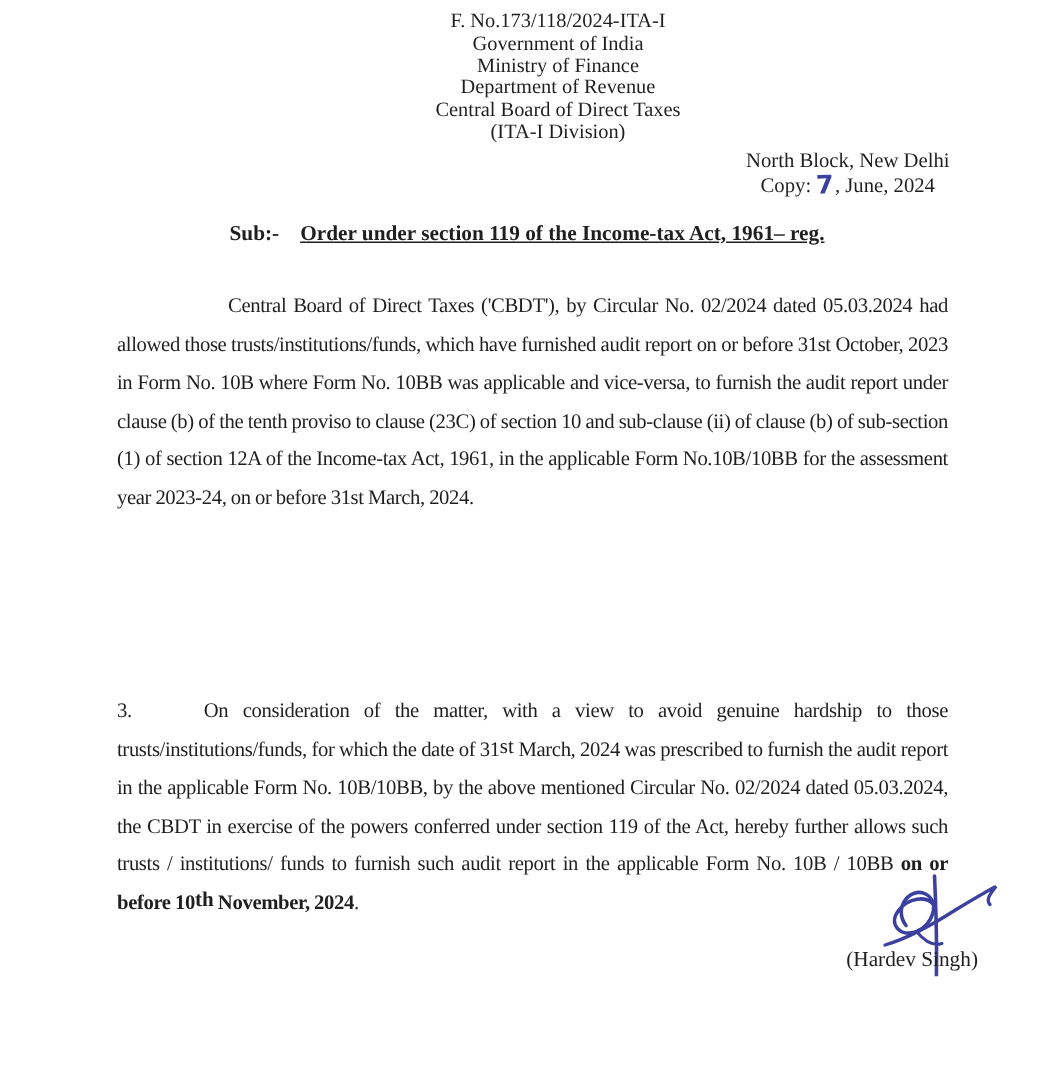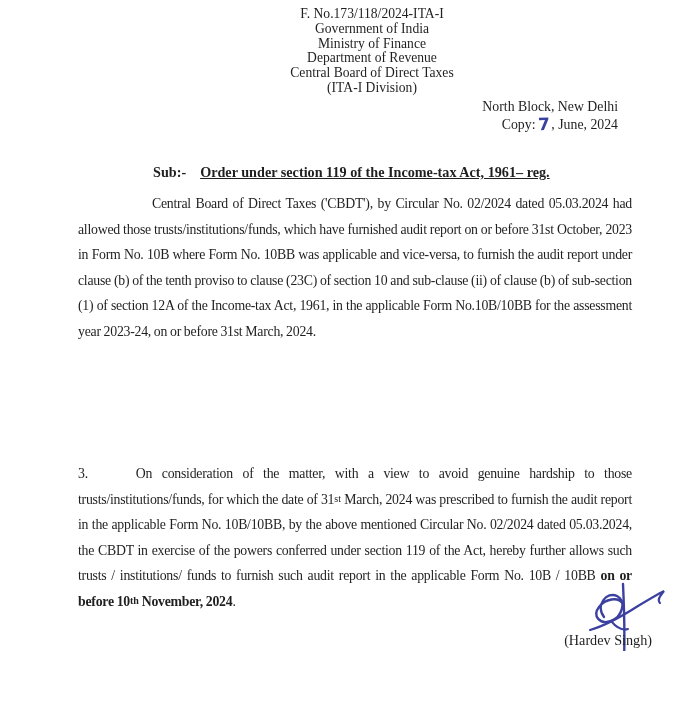--- a/index.html
+++ b/index.html
@@ -16,54 +16,54 @@
     font-family:"Liberation Serif", serif;
     color:var(--text);
     text-decoration:underline;
   }
   .letterhead{
     position:absolute;top:7px;left:22px;width:700px;
     text-align:center;
     font-size:13.6px;line-height:14.8px;
   }
   .dateblock{
-    position:absolute;top:99px;right:82px;
-    text-align:right;
+    position:absolute;top:99px;right:67px;
+    text-align:center;
     font-size:13.8px;line-height:16px;
   }
   .hand7{
     display:inline-block;
     color:var(--ink_blue);
     font-size:17px;
     font-weight:bold;
     transform:rotate(-2deg) translateY(1px);
     padding:0 1px 0 3px;
     font-family:"DejaVu Sans", sans-serif;
   }
   .subject{
-    position:absolute;top:164px;left:153px;
+    position:absolute;top:148px;left:153px;
     font-size:14.2px;font-weight:bold;
     white-space:nowrap;
   }
   .subject .sub-text{
     margin-left:14px;
     text-decoration:underline;
   }
   .para{
     position:absolute;left:78px;width:554px;
     text-align:justify;
     font-size:13.8px;line-height:25.6px;
     letter-spacing:-0.25px;word-spacing:-0.35px;
   }
   .p1{top:191px;text-indent:74px;}
   .p2{top:375px;}
   .p3{top:461px;}
   .p4{top:618px;}
   .ptab{display:inline-block;width:48px;}
-  sup.sp{font-size:10px;vertical-align:top;position:relative;top:-1px;letter-spacing:0;}
+  sup.sp{font-size:14px;vertical-align:top;position:relative;top:-1px;letter-spacing:0;}
   .bold-run{font-weight:bold;}
   .sig-scribble{
     position:absolute;left:570px;top:581px;width:100px;height:84px;
     color:var(--ink_blue);
     pointer-events:none;
   }
   .sigblock{
     position:absolute;top:631px;right:48px;
     text-align:right;
     font-size:14.2px;line-height:19.2px;

